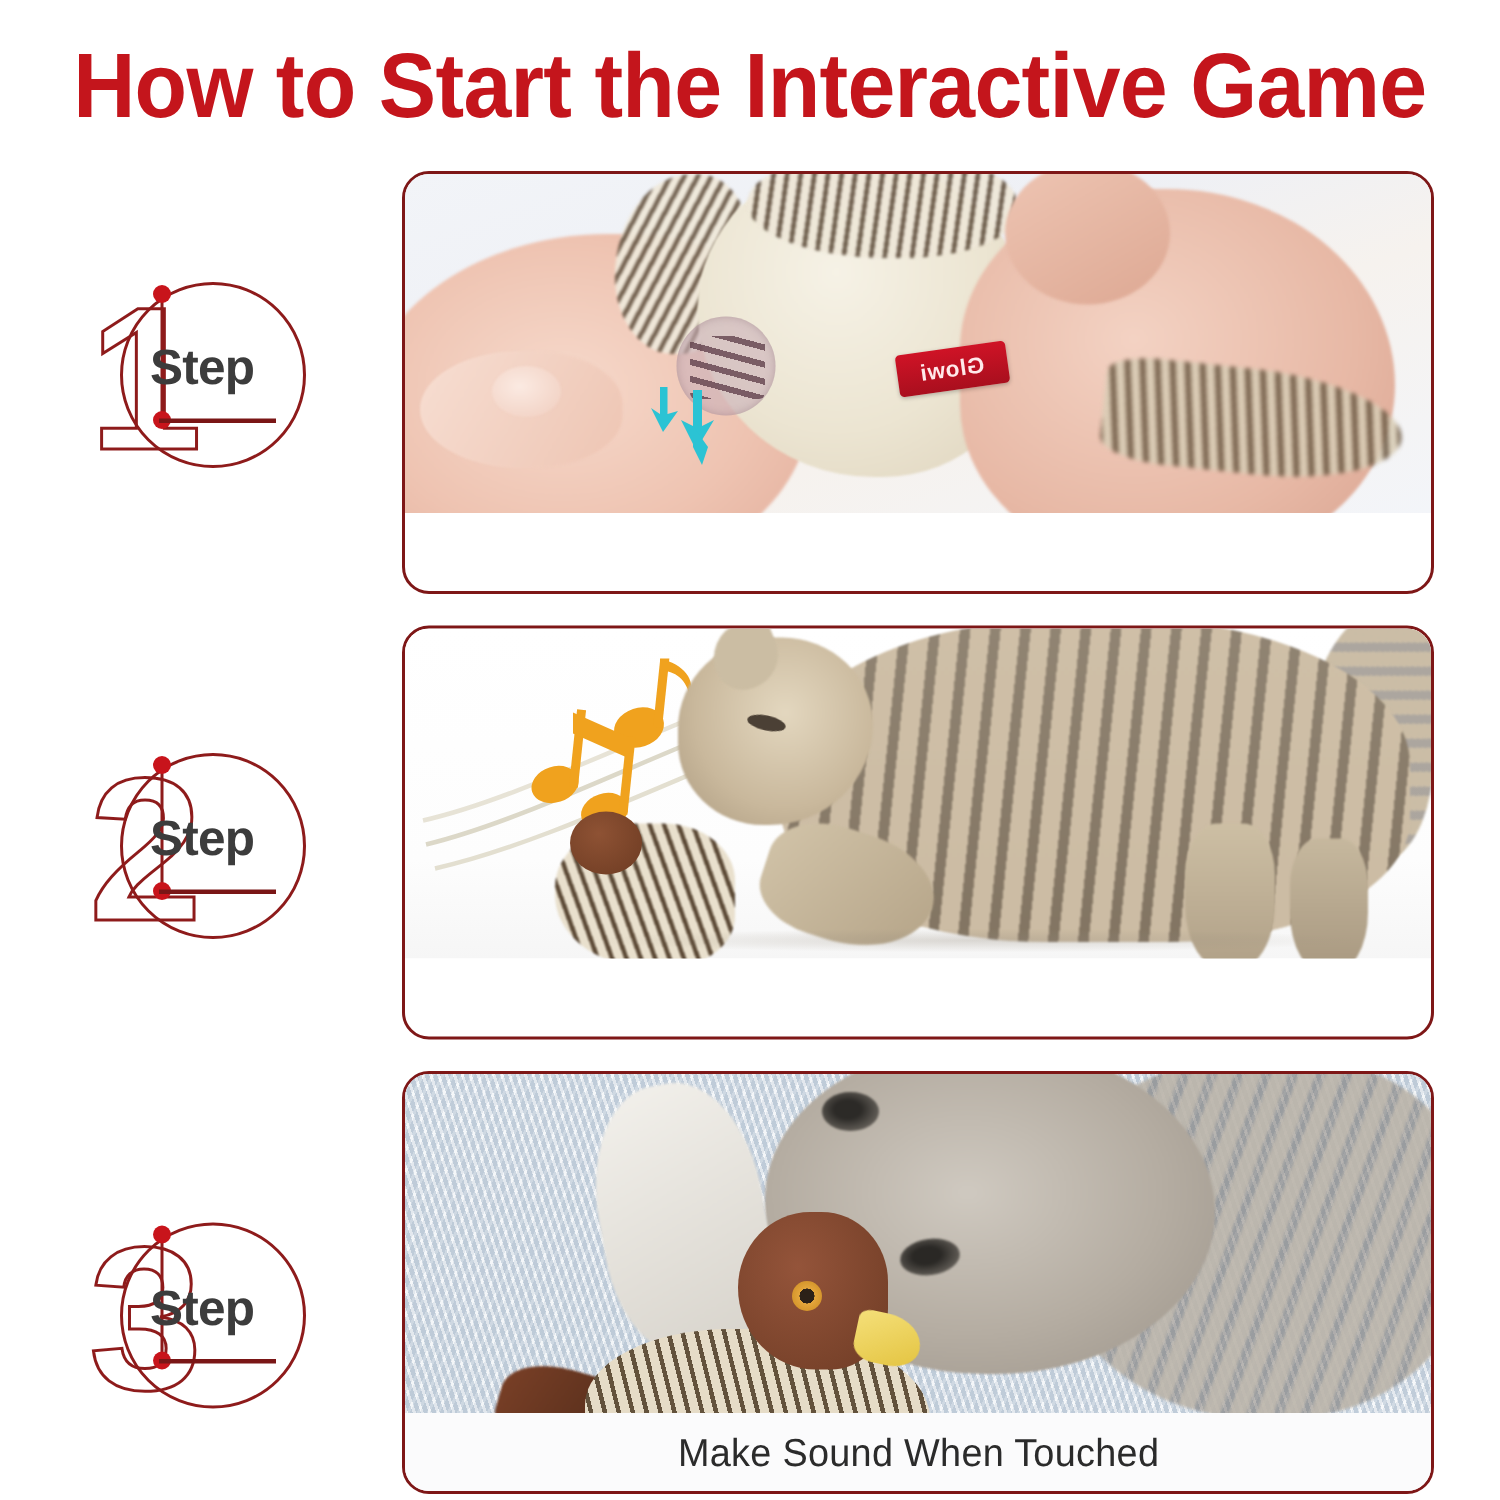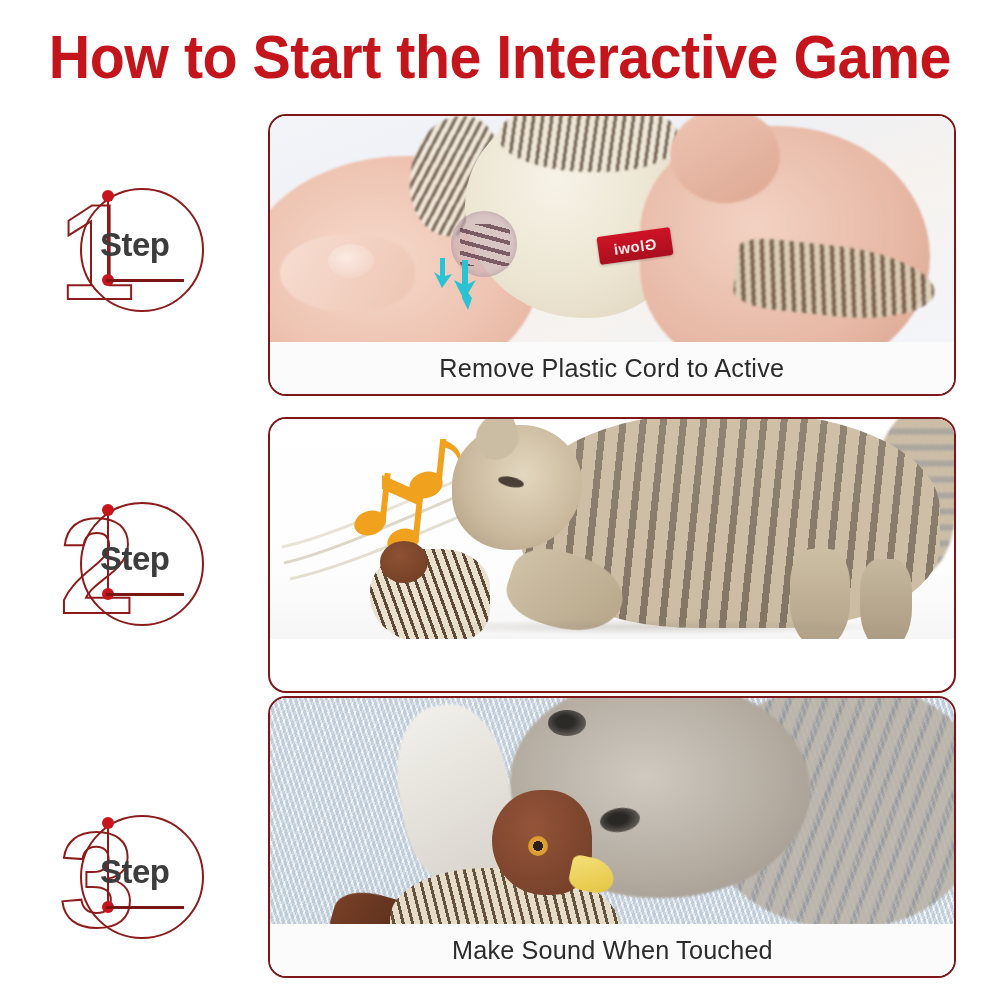--- a/index.html
+++ b/index.html
@@ -121,21 +121,21 @@
     left: 268px;
     width: 688px;
     border: 2px solid #7E1717;
     border-radius: 18px;
     box-sizing: border-box;
     overflow: hidden;
     background: #ffffff;
   }
   .panel.p1 { top: 114px; height: 282px; }
   .panel.p2 { top: 417px; height: 276px; }
-  .panel.p3 { top: 696px; height: 282px; }
+  .panel.p3 { top: 714px; height: 282px; }
 
   .panel-photo {
     position: absolute;
     left: 0;
     top: 0;
     width: 100%;
     bottom: 52px;
     overflow: hidden;
   }
   .panel-caption {
@@ -608,23 +608,20 @@
           <span>Glowi</span>
         </div>
         <div class="ph1-arrow">
           <svg width="64" height="62" viewBox="0 0 64 62" aria-hidden="true">
             <path d="M8 4 L8 22 L2 18 L10 34 L20 20 L13 22 L13 4 Z" fill="#2BC3D4"></path>
             <path d="M30 6 L30 30 L22 26 L32 46 L44 26 L36 30 L36 6 Z" fill="#2BC3D4"></path>
             <path d="M30 30 L40 44 L36 56 L30 44 Z" fill="#2BC3D4"></path>
           </svg>
         </div>
       </div>
-    </div>
-    <div class="panel-caption">
-      <span>Remove Plastic Cord to Active</span>
     </div>
   </div>
 
   <div class="step-badge s2">
     <div class="badge-circle"></div>
     <div class="badge-numeral">2</div>
     <div class="badge-connector"></div>
     <div class="badge-dot top"></div>
     <div class="badge-dot bottom"></div>
     <div class="badge-step-label">Step</div>

